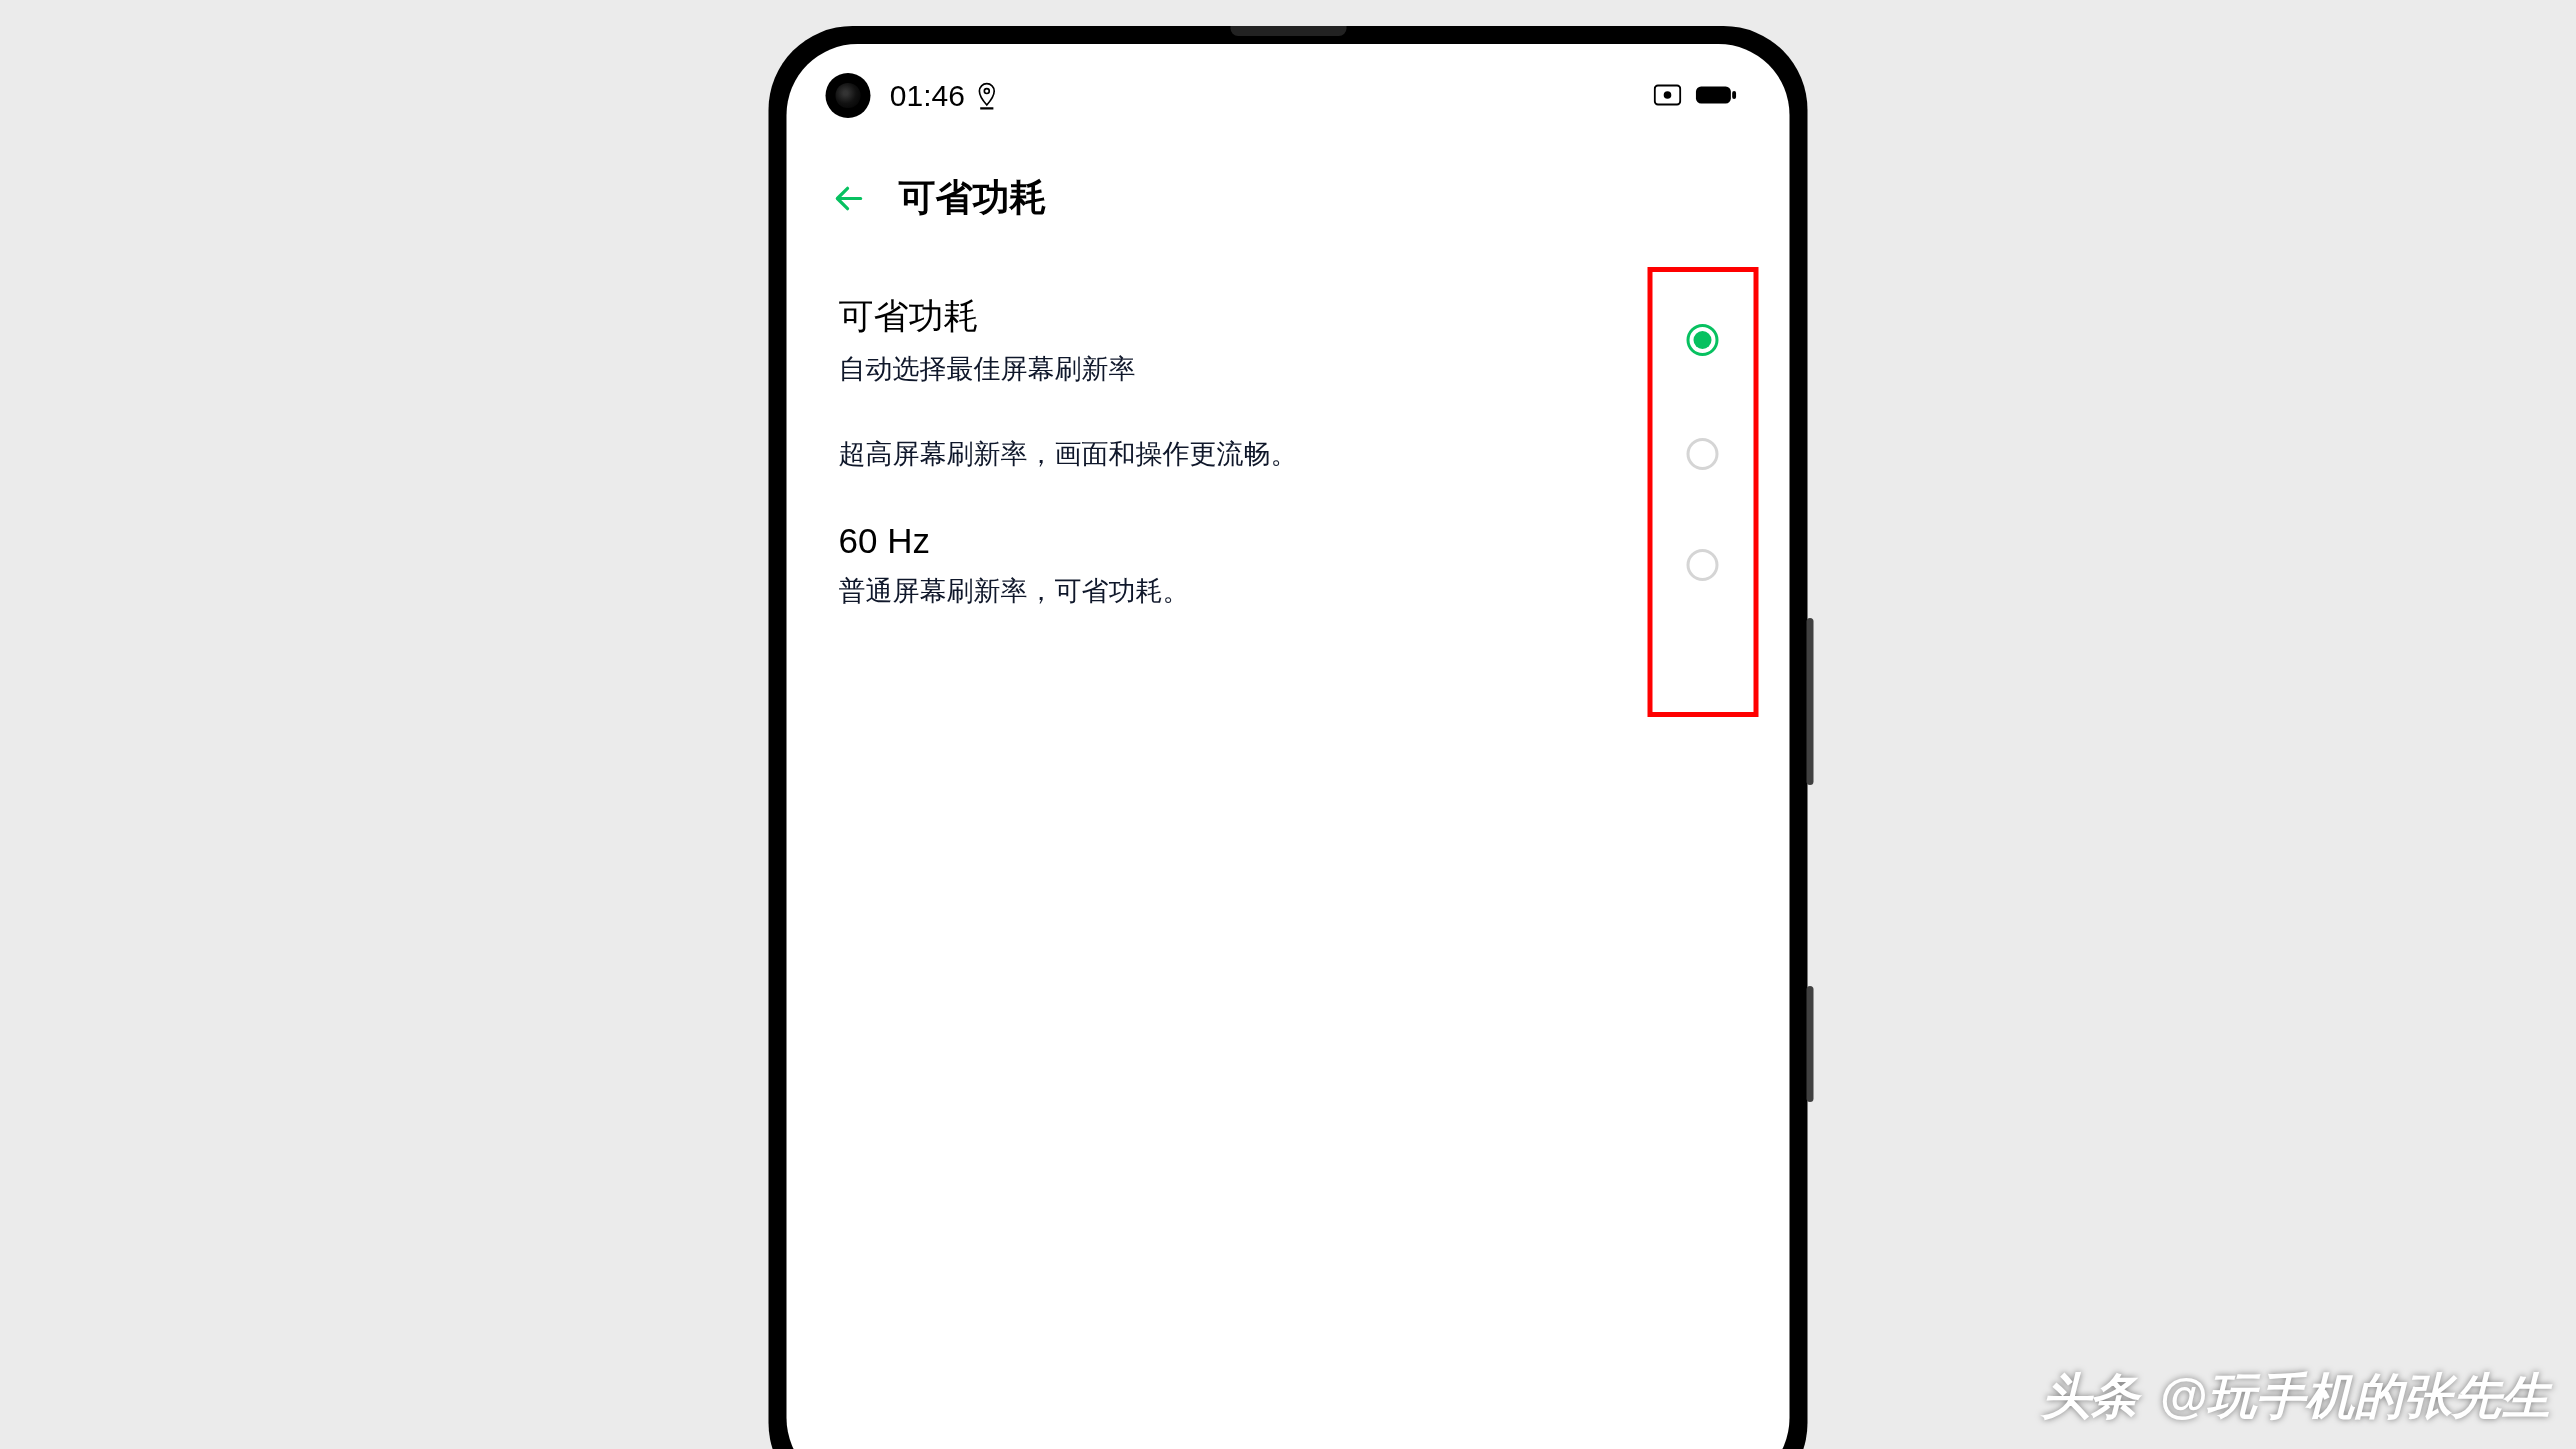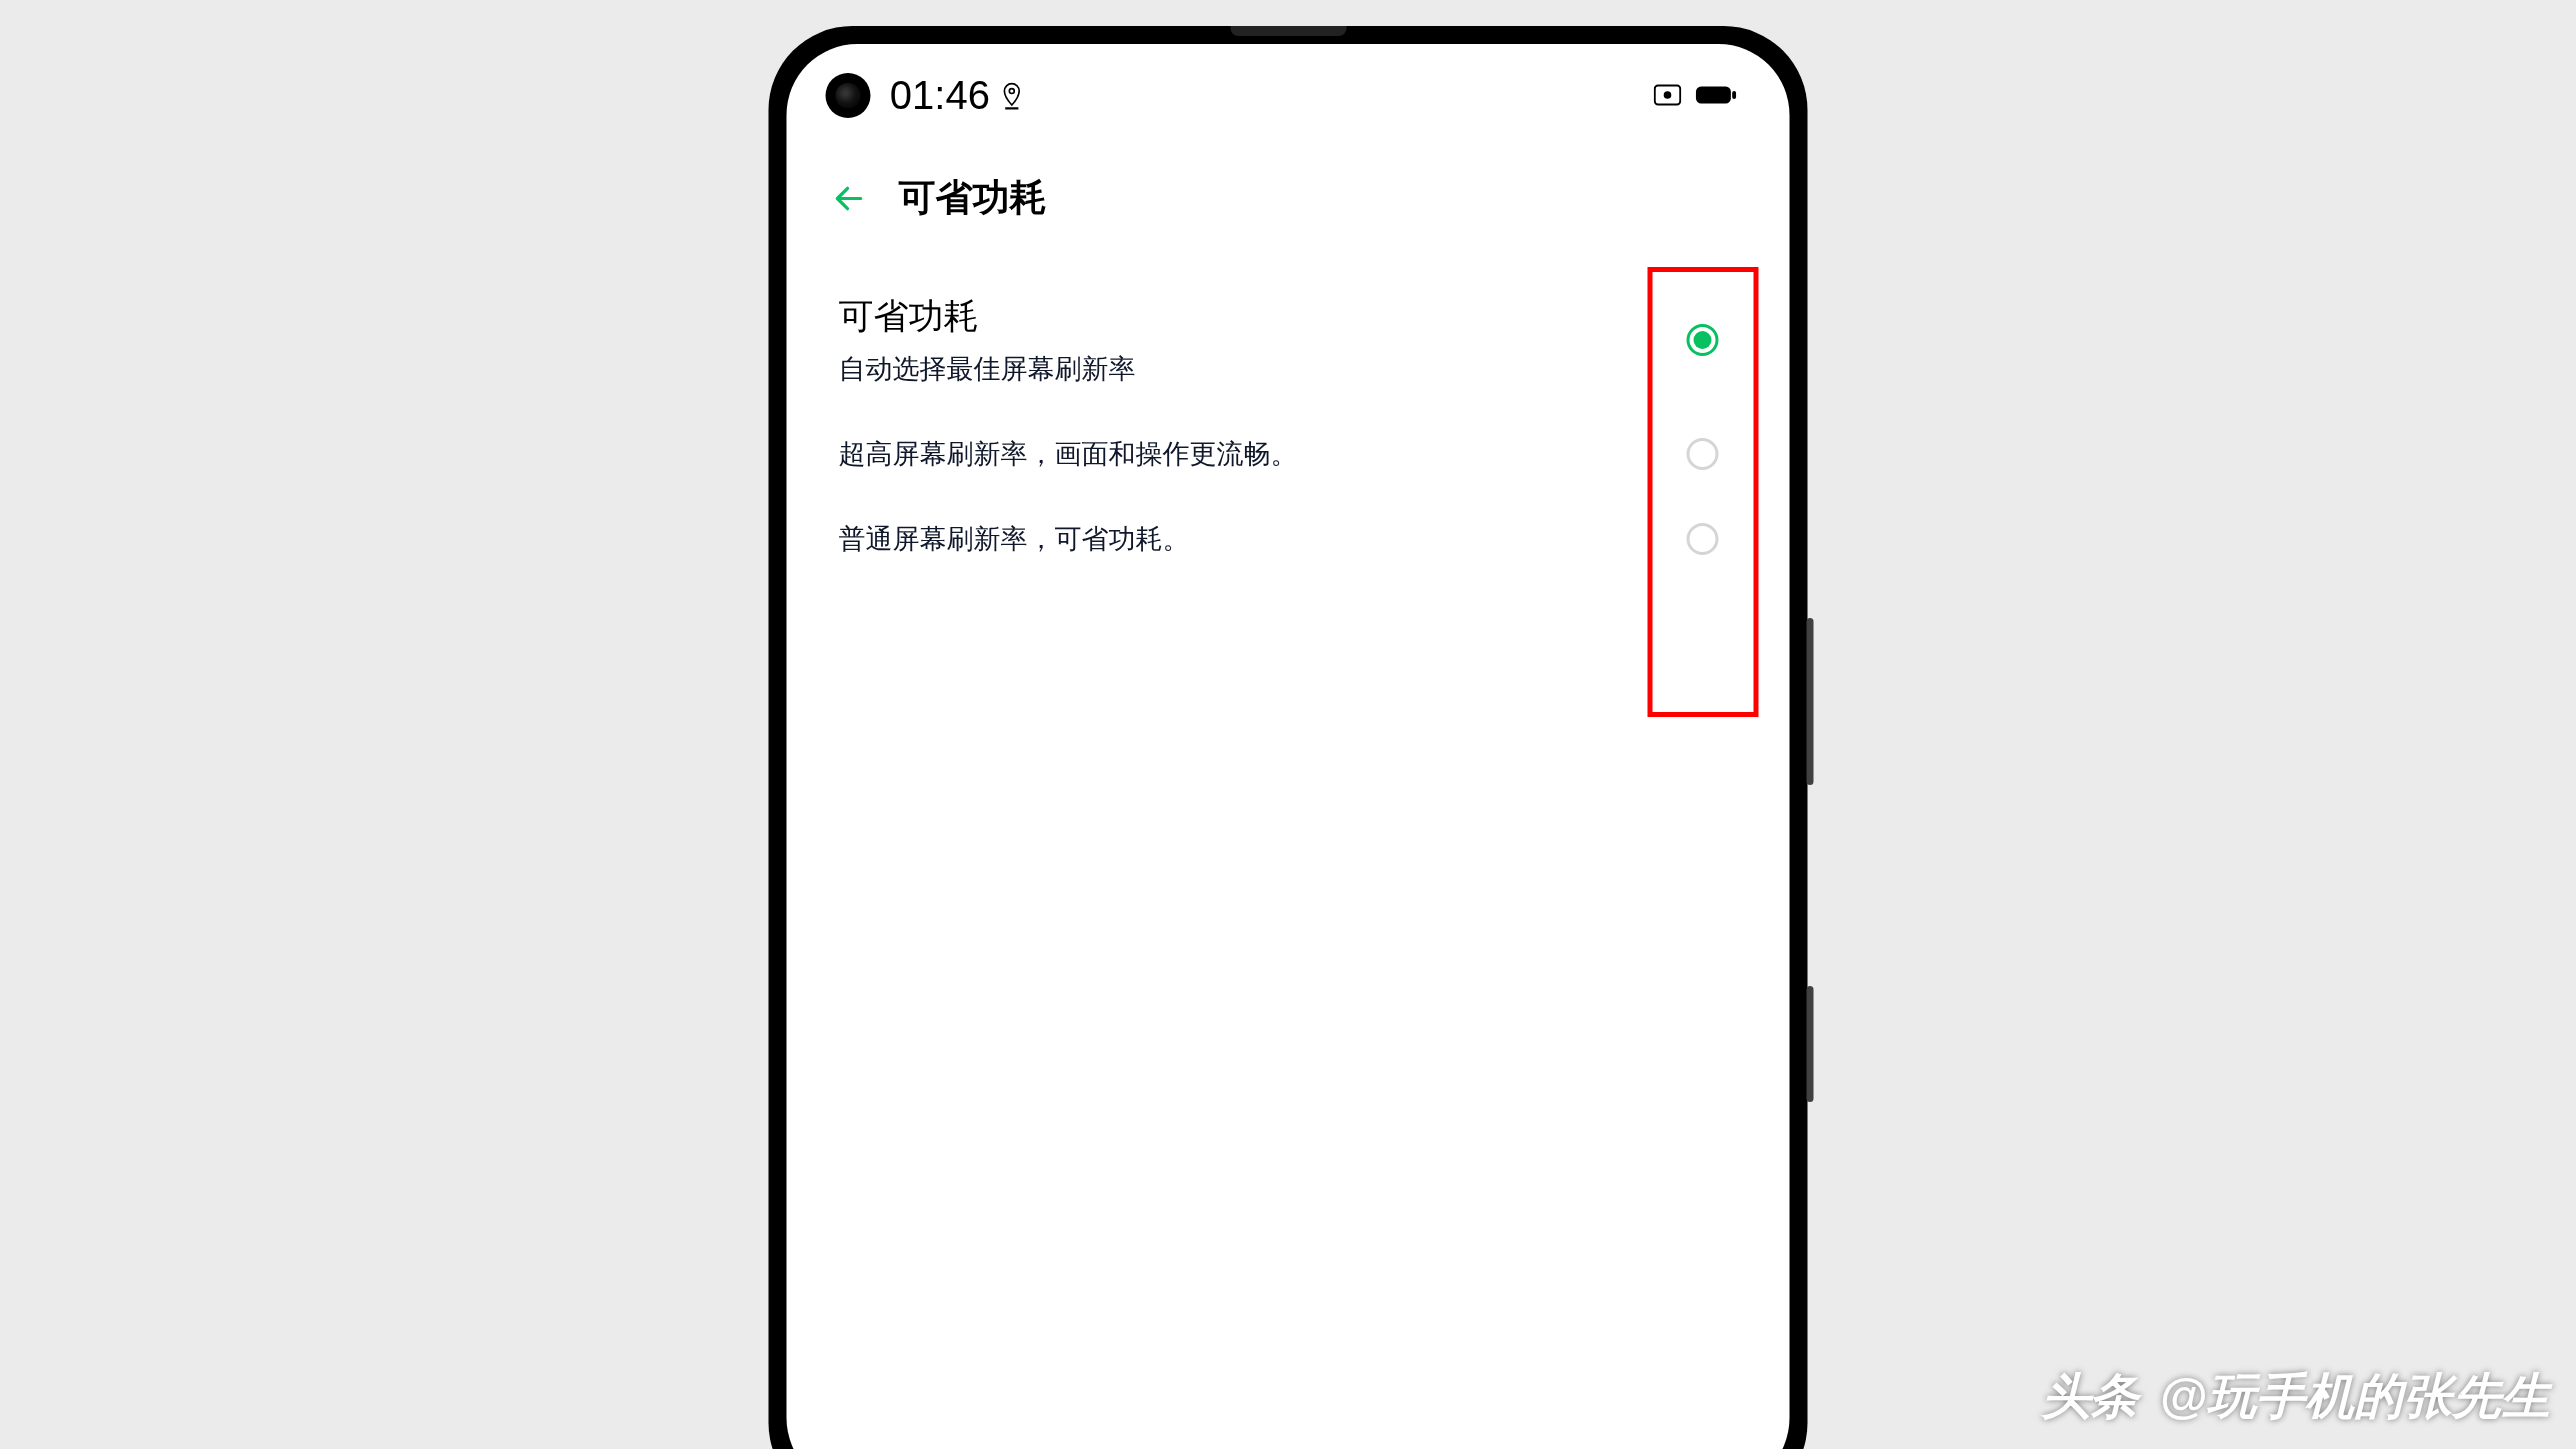--- a/index.html
+++ b/index.html
@@ -67,21 +67,21 @@
       justify-content: center;
       flex-shrink: 0;
     }
     .camera-lens {
       width: 24.5px;
       height: 24.5px;
       border-radius: 50%;
       background: radial-gradient(circle at 40% 40%, #333 10%, #111 50%, #000 100%);
     }
     .status-time {
-      font-size: 40px;
+      font-size: 30px;
       font-weight: 500;
       color: #000;
       margin-left: 19.3px;
       text-align: right;
     }
     .location-icon {
       margin-left: 11.6px;
       display: flex;
       align-items: center;
     }
@@ -242,20 +242,21 @@
 
       <div class="option-row">
         <div class="option-text">
           <div class="option-desc">超高屏幕刷新率，画面和操作更流畅。</div>
         </div>
         <div class="radio"></div>
       </div>
 
       <div class="option-row">
         <div class="option-text">
+          <div class="option-title">60 Hz</div>
           <div class="option-desc">普通屏幕刷新率，可省功耗。</div>
         </div>
         <div class="radio"></div>
       </div>
 
       <div class="highlight-box"></div>
     </div>
 
   </div>
 </div>

